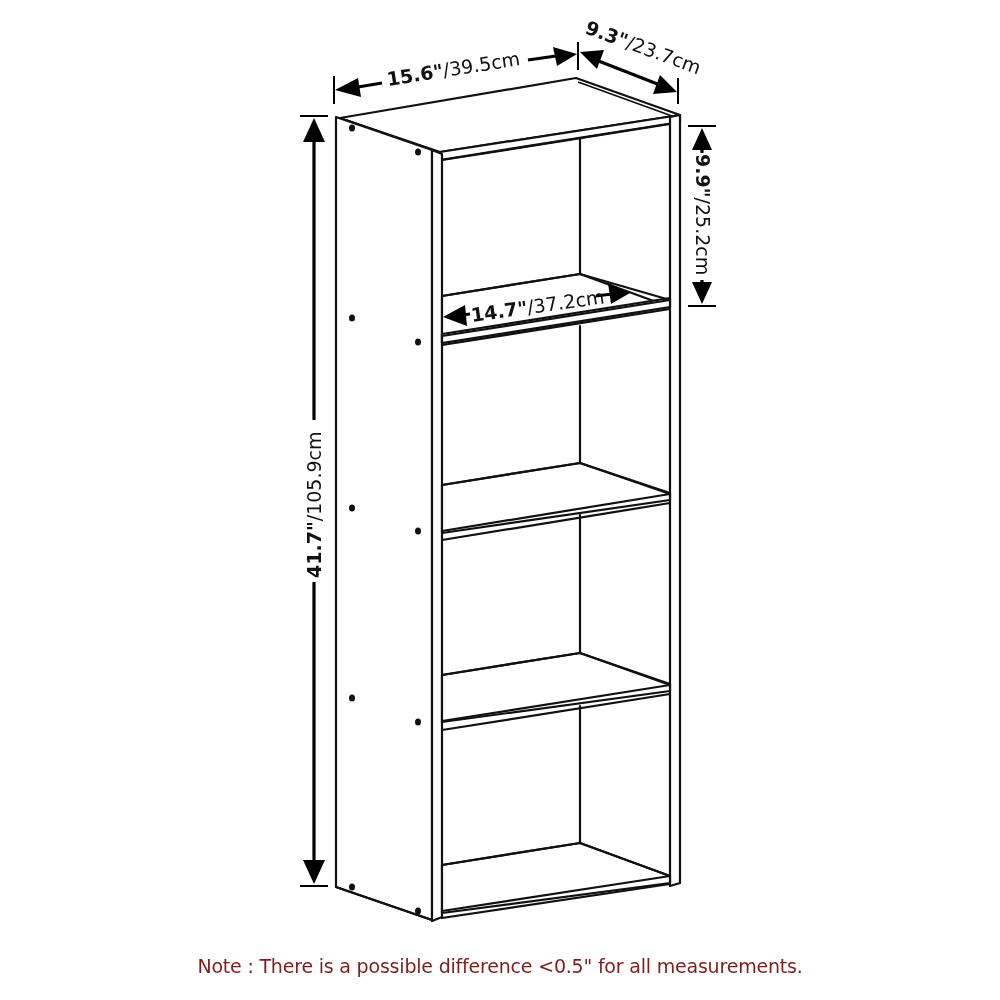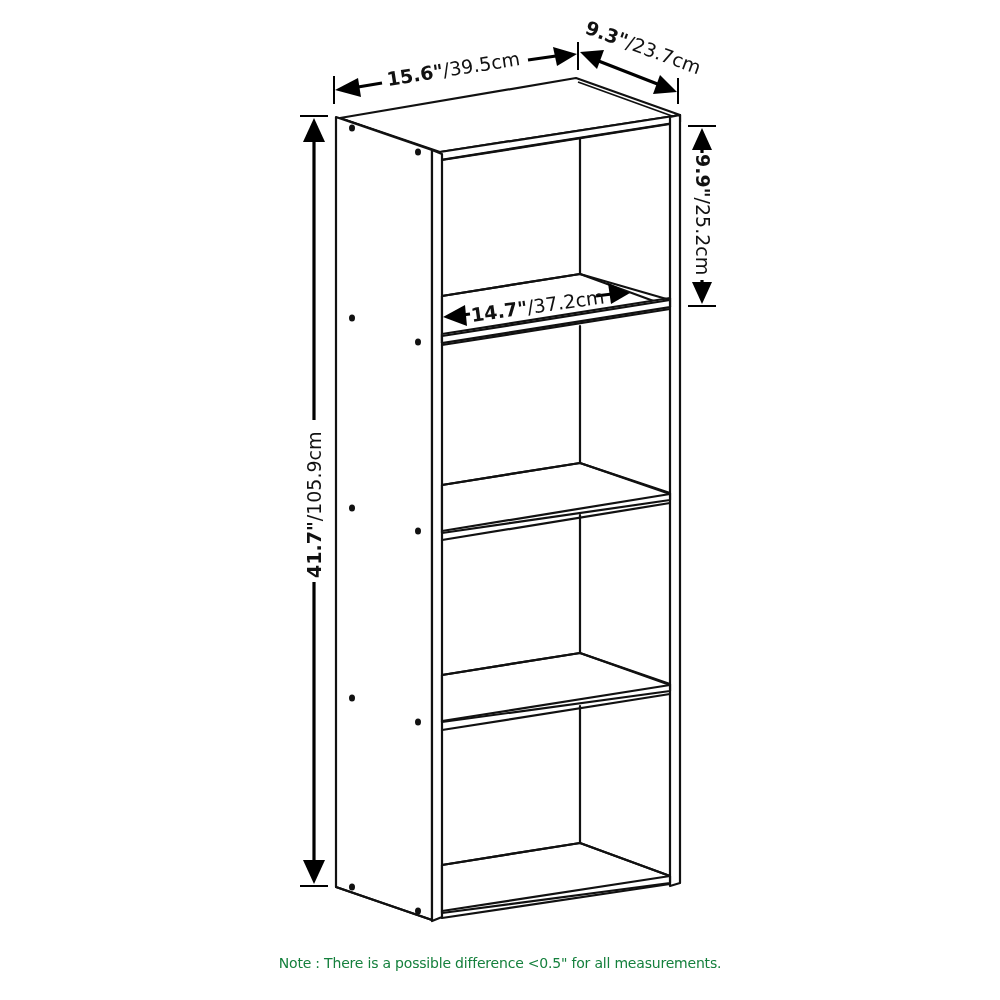--- a/index.html
+++ b/index.html
@@ -31,22 +31,22 @@
     .dot { fill: #111; }
     .lbl-bold { font-family: "DejaVu Sans", sans-serif; font-weight: bold; font-size: 19px; fill: #111; }
     .lbl-reg { font-family: "DejaVu Sans", sans-serif; font-weight: normal; font-size: 19px; fill: #111; }
     .note {
       position: absolute;
       left: 0;
       width: 1000px;
       top: 955px;
       text-align: center;
       font-family: "DejaVu Sans", sans-serif;
-      font-size: 14px;
-      color: #15803d;
+      font-size: 19px;
+      color: #7f1d1d;
       letter-spacing: -0.2px;
     }
   </style>
 </head>
 <body>
 
 <svg id="diagram" viewBox="0 0 1000 1000" xmlns="http://www.w3.org/2000/svg">
 
   <g>
 

